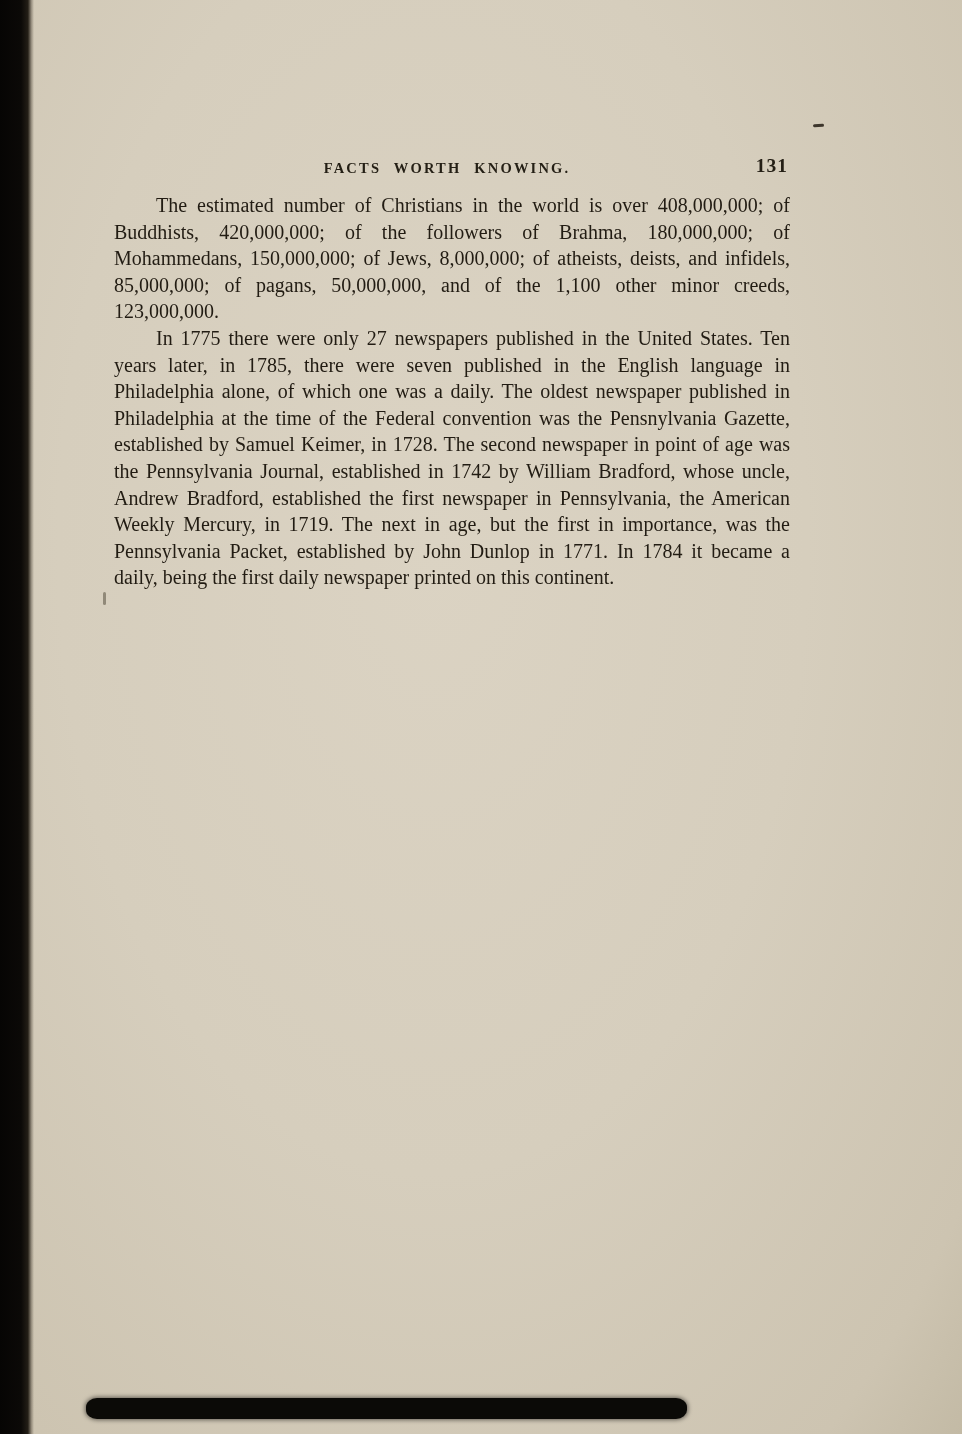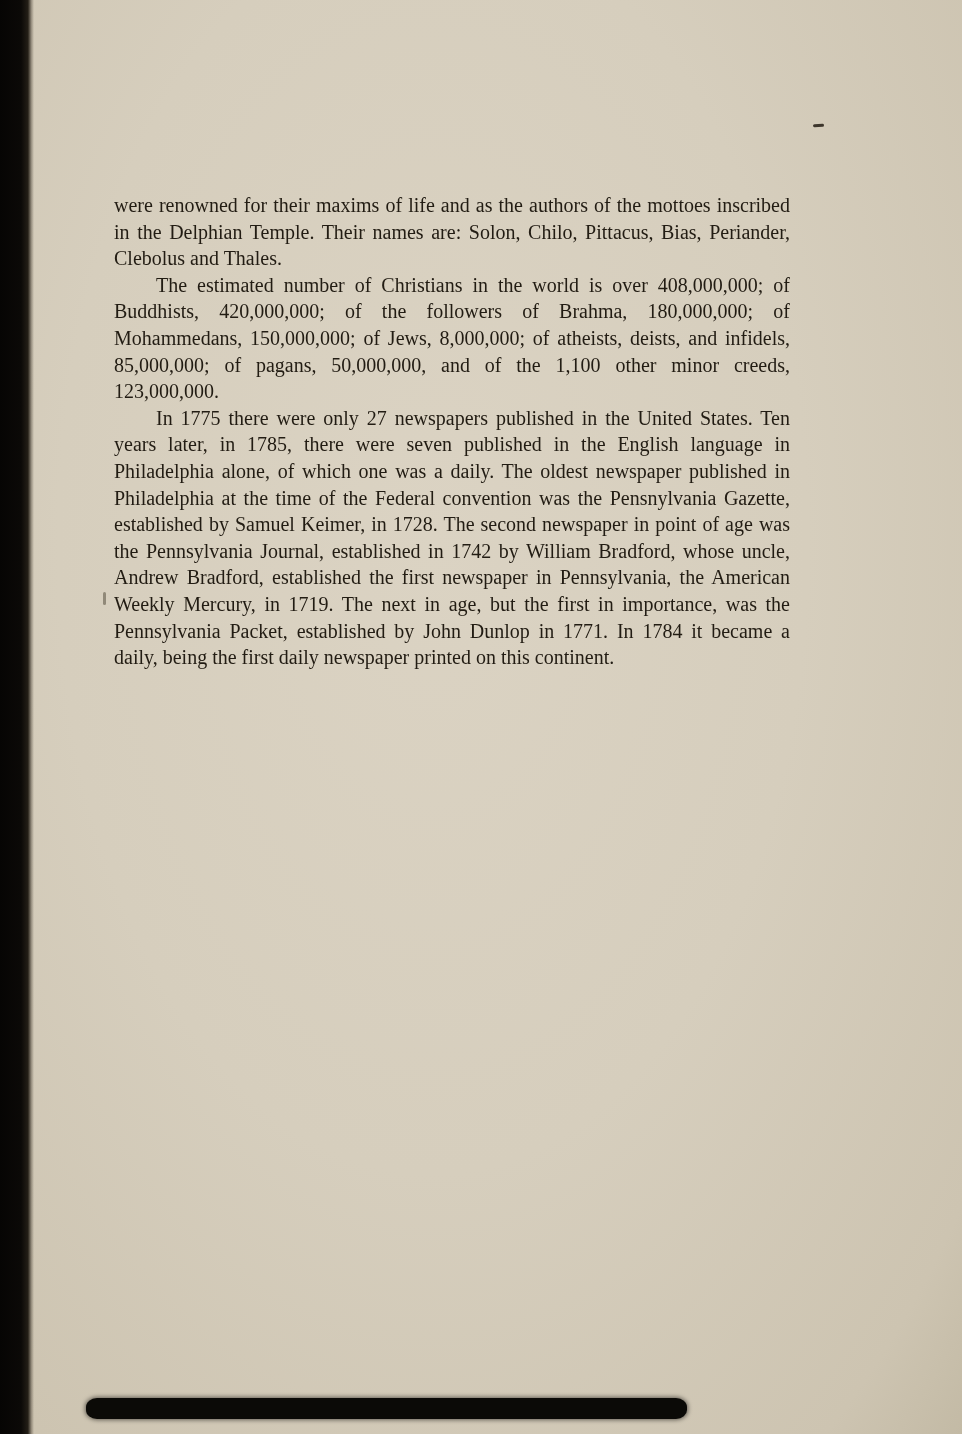--- a/index.html
+++ b/index.html
@@ -116,20 +116,23 @@
 </head>
 <body>
 
 <div class="page">
 
   <div class="spine"></div>
   <div class="bottom-bar"></div>
   <div class="mark-dash"></div>
   <div class="margin-speck"></div>
 
+  <header class="running-head">
+    <span class="running-title">FACTS WORTH KNOWING.</span>
+    <span class="page-number">131</span>
+  </header>
 
   <main class="text-block">
-    <p class="para no-indent">were renowned for their maxims of life and as the authors of the mottoes inscribed in the Delphian Temple.  Their names are:  Solon, Chilo, Pittacus, Bias, Periander, Clebolus and Thales.</p>
     <p class="para">The estimated number of Christians in the world is over 408,000,000; of Buddhists, 420,000,000; of the followers of Brahma, 180,000,000; of Mohammedans, 150,000,000; of Jews, 8,000,000; of atheists, deists, and infidels, 85,000,000; of pagans, 50,000,000, and of the 1,100 other minor creeds, 123,000,000.</p>
     <p class="para"><span>In 1775 there were only 27 newspapers published in the United States.  Ten years later, in 1785, there were seven published in the English language in Philadelphia alone, of which one was a daily.  The oldest newspaper published in Philadelphia at the time of the Federal convention was the </span><span class="italic">Pensnylvania Gazette,</span><span> established by Samuel Keimer, in 1728.  The second newspaper in point of age was the </span><span class="italic">Pennsylvania Journal,</span><span> established in 1742 by William Bradford, whose uncle, Andrew Bradford, established the first newspaper in Pennsylvania, the </span><span class="italic">American Weekly Mercury,</span><span> in 1719.  The next in age, but the first in importance, was the </span><span class="italic">Pennsylvania Packet,</span><span> established by John Dunlop in 1771.  In 1784 it became a daily, being the first daily newspaper printed on this continent.</span></p>
   </main>
 
 </div>
 
 </body></html>

